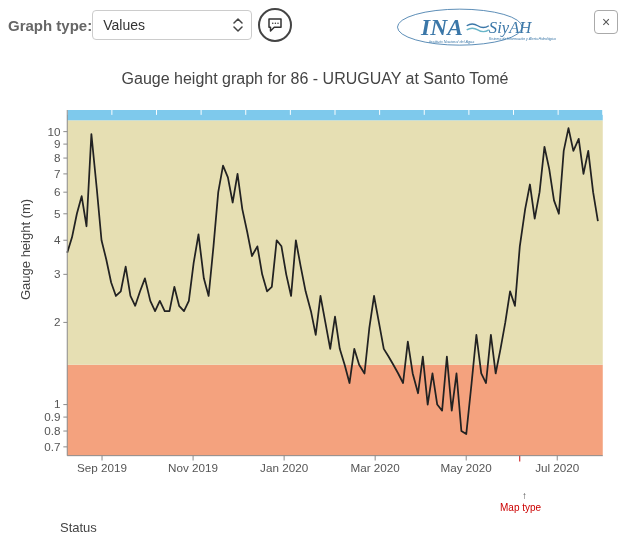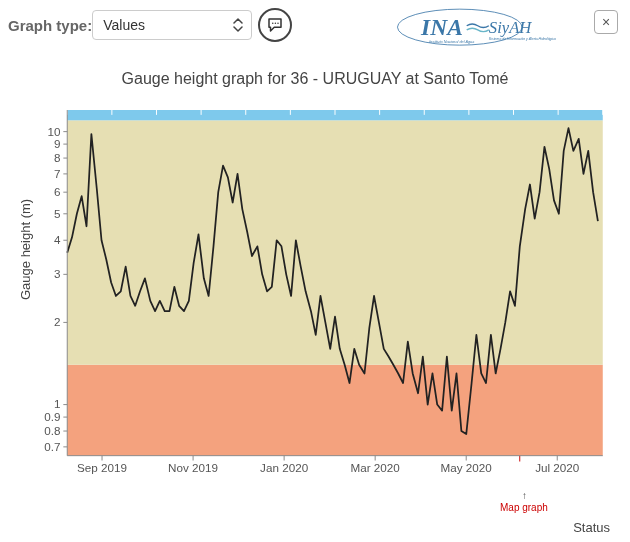--- a/index.html
+++ b/index.html
@@ -10,21 +10,21 @@
   .select .caret{position:absolute;right:8px;top:7px;}
   .select .caret svg{display:block;}
   .speech{width:30px;height:30px;border-radius:50%;border:2px solid #444;display:flex;align-items:center;justify-content:center;margin-left:6px;background:#fff;cursor:pointer;}
   .logo{position:absolute;right:65px;top:5px;width:180px;}
   .close{position:absolute;right:12px;top:10px;width:22px;height:22px;border:1px solid #aaa;border-radius:4px;display:flex;align-items:center;justify-content:center;cursor:pointer;font-size:14px;color:#555;background:#fff;}
   .title{position:absolute;left:0;right:0;top:70px;text-align:center;font-size:16px;color:#444;}
   .chart-area{position:absolute;left:60px;top:110px;width:550px;height:380px;}
   .plot{position:absolute;left:0;top:0;width:550px;height:370px;}
   .tick{font-size:12px;fill:#555;font-family:Arial;}
   .y-title{position:absolute;left:18px;top:300px;transform:rotate(-90deg);transform-origin:left top;font-size:13px;color:#444;white-space:nowrap;}
-  .x-title{position:absolute;left:60px;width:550px;top:520px;text-align:right;font-size:13px;color:#444;}
+  .x-title{position:absolute;left:60px;width:550px;top:520px;text-align:left;font-size:13px;color:#444;}
   .map-date{position:absolute;left:500px;top:502px;font-size:10px;color:#c00;}
   .arrow{position:absolute;left:522px;top:490px;font-size:10px;color:#444;}
 </style>
 </head>
 <body>
 <div class="wrap">
 
 <div class="top-bar">
   <span class="label">Graph type:</span>
   <div class="select">
@@ -52,21 +52,21 @@
   <path d="M118 36 q8 -5 16 0 q8 5 16 0" fill="none" stroke="#69b6c9" stroke-width="2"></path>
   <text x="150" y="40" font-family="Georgia,serif" font-style="italic" font-size="24" fill="#3b77a8">SiyAH</text>
   <text x="64" y="55" font-size="5.5" font-style="italic" fill="#3b77a8">Instituto Nacional del Agua</text>
   <text x="150" y="50" font-size="5" font-style="italic" fill="#3b77a8">Sistema de Información y Alerta Hidrológico</text>
 </svg>
 
 <div class="close">
   <span>×</span>
 </div>
 
-<div class="title">Gauge height graph for 36 - URUGUAY at Santo Tomé</div>
+<div class="title">Gauge height graph for 86 - URUGUAY at Santo Tomé</div>
 
 <div class="y-title">Gauge height (m)</div>
 
 <div class="chart-area">
   <svg class="plot" id="plot" viewBox="0 0 550 380" overflow="visible">
         <rect x="0" y="261.5827918031108" width="550" height="93.41720819688919" fill="#f4a27e"></rect>
         <rect x="0" y="10.594076678389854" width="550" height="250.98871512472095" fill="#e6dfb3"></rect>
         <rect x="0" y="0" width="550" height="10.594076678389854" fill="#7ec9ec"></rect>
         <line x1="0" y1="0" x2="0" y2="5" stroke="#fff" stroke-width="1"></line>
         <line x1="45.833333333333336" y1="0" x2="45.833333333333336" y2="5" stroke="#fff" stroke-width="1"></line>
@@ -120,17 +120,17 @@
         <line x1="503.25" y1="355" x2="503.25" y2="360" stroke="#888"></line>
         <text x="503.25" y="372" text-anchor="middle" class="tick">Jul 2020</text>
         <path d="M0.0 146.6 L4.9 130.8 L9.9 106.6 L14.8 88.5 L19.8 119.4 L24.8 24.7 L30.3 80.4 L35.2 133.8 L40.1 153.5 L45.1 177.2 L50.0 191.0 L55.0 186.2 L60.0 160.9 L64.9 191.0 L69.8 201.1 L74.8 186.2 L79.8 172.9 L85.3 196.0 L90.2 206.6 L95.1 196.0 L100.1 206.6 L105.0 206.6 L110.0 181.6 L114.9 201.1 L119.9 206.6 L124.9 196.0 L129.8 157.2 L134.8 127.8 L140.3 172.9 L145.2 191.0 L150.2 140.0 L155.1 84.4 L160.0 57.2 L165.0 69.2 L169.9 95.0 L174.9 65.6 L179.8 101.8 L184.8 125.0 L189.7 150.0 L195.3 140.0 L200.2 168.8 L205.2 186.2 L210.1 181.6 L215.1 133.8 L220.0 140.0 L224.9 168.8 L229.9 191.0 L234.8 133.8 L239.8 160.9 L244.8 186.2 L250.3 206.6 L255.2 231.0 L260.1 191.0 L265.1 218.2 L270.1 245.3 L275.0 212.2 L279.9 245.3 L284.9 261.6 L289.9 280.4 L294.8 245.3 L299.8 261.6 L305.3 270.6 L310.2 224.4 L315.1 191.0 L320.1 218.2 L325.1 245.3 L330.0 253.2 L334.9 261.6 L339.9 270.6 L344.9 280.4 L349.8 237.9 L354.8 270.6 L360.3 290.9 L365.2 253.2 L370.2 302.5 L375.1 270.6 L380.0 302.5 L385.0 308.8 L389.9 253.2 L394.9 308.8 L399.8 270.6 L404.8 329.7 L409.8 332.8 L415.3 280.4 L420.2 231.0 L425.2 270.6 L430.1 280.4 L435.1 231.0 L440.0 270.6 L445.0 245.3 L449.9 218.2 L454.8 186.2 L459.8 201.1 L464.8 140.0 L470.3 101.8 L475.2 76.5 L480.1 111.6 L485.1 84.4 L490.1 37.8 L495.0 60.5 L499.9 92.8 L504.9 106.6 L509.9 42.0 L514.8 18.6 L519.8 42.0 L525.3 29.7 L530.2 65.6 L535.1 42.0 L540.1 84.4 L545.0 114.1 " fill="none" stroke="#222" stroke-width="1.8" stroke-linejoin="round"></path>
         <line x1="464.75" y1="355" x2="464.75" y2="361" stroke="#c00"></line>
         <line x1="0" y1="355" x2="550" y2="355" stroke="#888"></line>
         <line x1="0" y1="0" x2="0" y2="355" stroke="#888"></line>
       </svg>
 </div>
 
 <div class="arrow">↑</div>
-<div class="map-date">Map graph</div>
+<div class="map-date">Map type</div>
 
 <div class="x-title">Status</div>
 
 </div>
 
 </body></html>

